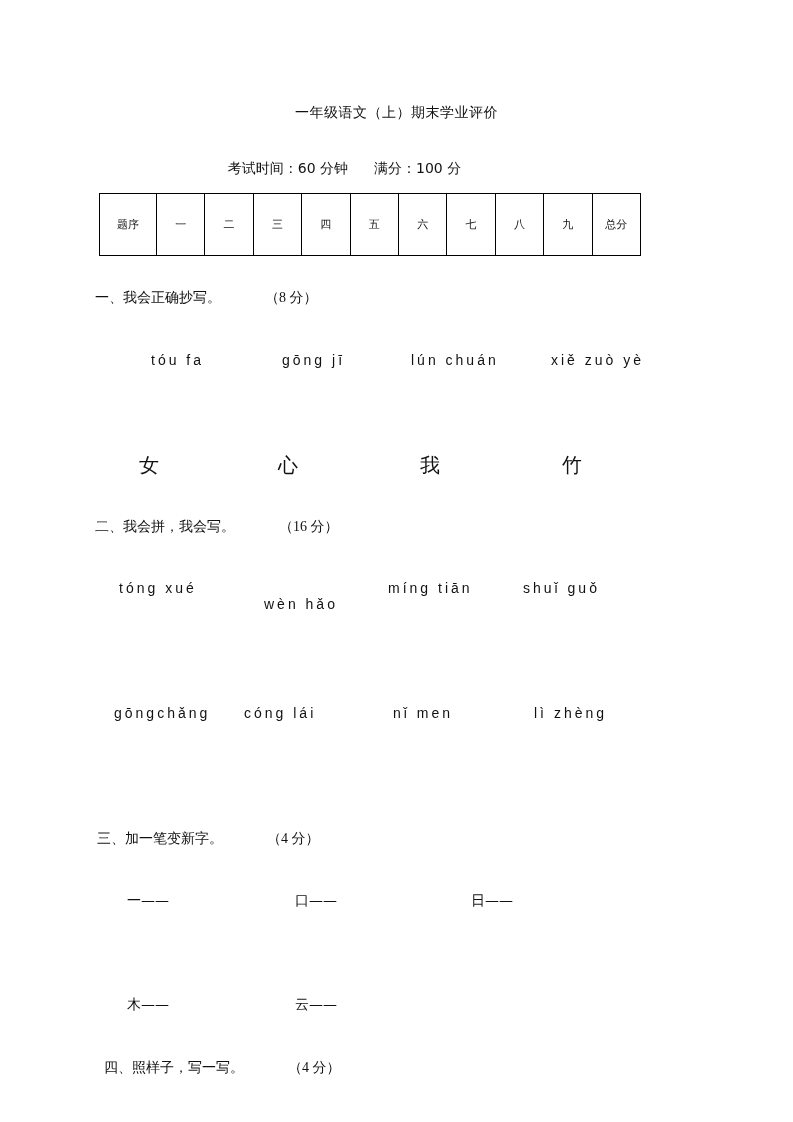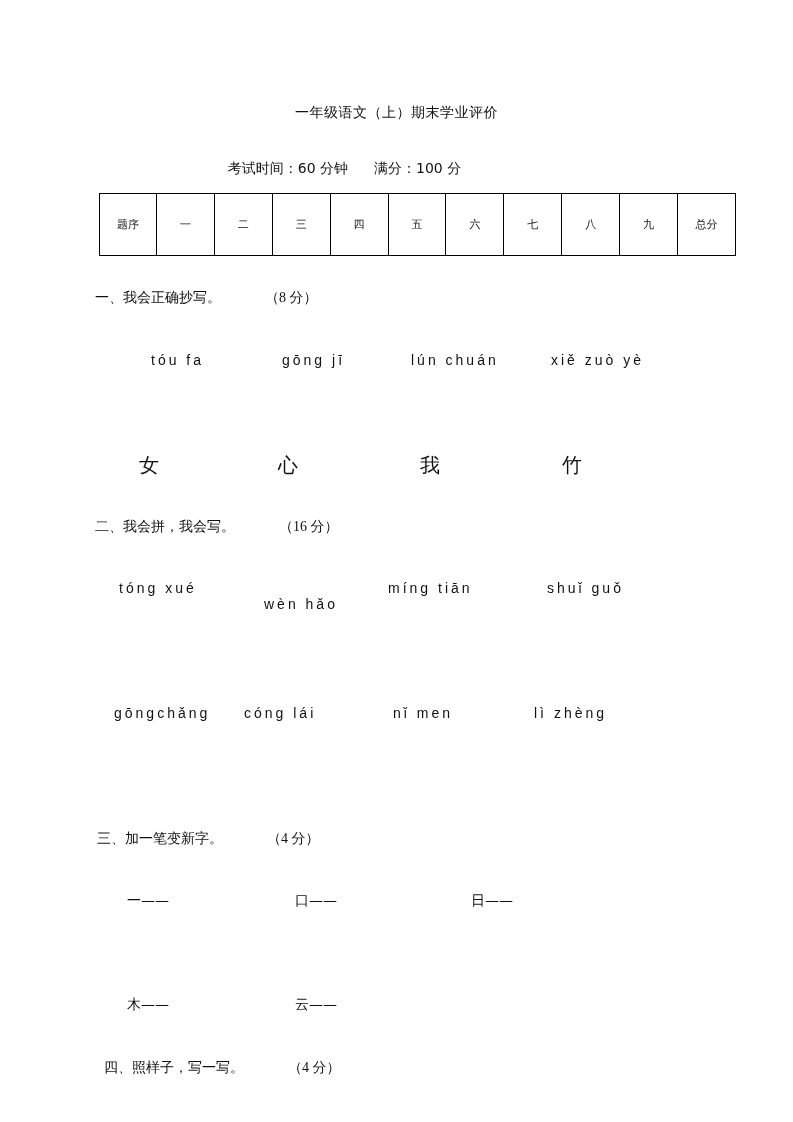--- a/index.html
+++ b/index.html
@@ -3,21 +3,21 @@
 <meta charset="utf-8">
 <style>
   html, body { margin: 0; padding: 0; background: #ffffff; }
   body { width: 793px; height: 1122px; position: relative; overflow: hidden;
          font-family: "DejaVu Sans", "Liberation Sans", sans-serif; color: #111; }
   .abs { position: absolute; white-space: nowrap; }
   .title { left: 0; width: 793px; text-align: center; top: 104px; font-size: 14px; letter-spacing: 0.5px; }
   .subtitle { left: 0; width: 689px; text-align: center; top: 160px; font-size: 14px; }
   .subtitle span { display: inline-block; }
   .subtitle .gap { width: 26px; }
-  table.score { position: absolute; left: 99px; top: 193px; width: 637px; height: 63px;
+  table.score { position: absolute; left: 99px; top: 193px; width: 542px; height: 63px;
                 border-collapse: collapse; table-layout: fixed; }
   table.score td { border: 1px solid #000; text-align: center; font-size: 11px; height: 30px; padding: 0; }
   table.score td.first { width: 56px; }
   .heading { font-size: 14px; }
   .heading .num { font-family: "Liberation Serif", serif; font-size: 14px; margin-left: 44px; }
   .pinyin { font-family: "Liberation Sans", sans-serif; font-size: 14px; letter-spacing: 3px; }
   .bigchar { font-size: 20px; }
   .q3 { font-size: 14px; }
 </style>
 </head>
@@ -59,21 +59,21 @@
 <div class="abs bigchar" style="left:278px; top:452px;">心</div>
 <div class="abs bigchar" style="left:420px; top:452px;">我</div>
 <div class="abs bigchar" style="left:562px; top:452px;">竹</div>
 
 <div class="abs heading" style="left:95px; top:518px;">
   <span>二、我会拼，我会写。</span><span class="num">（16 分）</span>
 </div>
 <div class="abs pinyin" style="left:119px; top:580px;">tóng xué</div>
 <div class="abs pinyin" style="left:264px; top:580px;margin-top:16px;">wèn  hǎo</div>
 <div class="abs pinyin" style="left:388px; top:580px;">míng tiān</div>
-<div class="abs pinyin" style="left:547px; top:580px;">shuǐ guǒ</div>
+<div class="abs pinyin" style="left:523px; top:580px;">shuǐ guǒ</div>
 
 <div class="abs pinyin" style="left:114px; top:705px;">gōngchǎng</div>
 <div class="abs pinyin" style="left:244px; top:705px;">cóng  lái</div>
 <div class="abs pinyin" style="left:393px; top:705px;">nǐ   men</div>
 <div class="abs pinyin" style="left:534px; top:705px;">lì  zhèng</div>
 
 <div class="abs heading" style="left:97px; top:830px;">
   <span>三、加一笔变新字。</span><span class="num">（4 分）</span>
 </div>
 <div class="abs q3" style="left:127px; top:892px;">一——</div>

